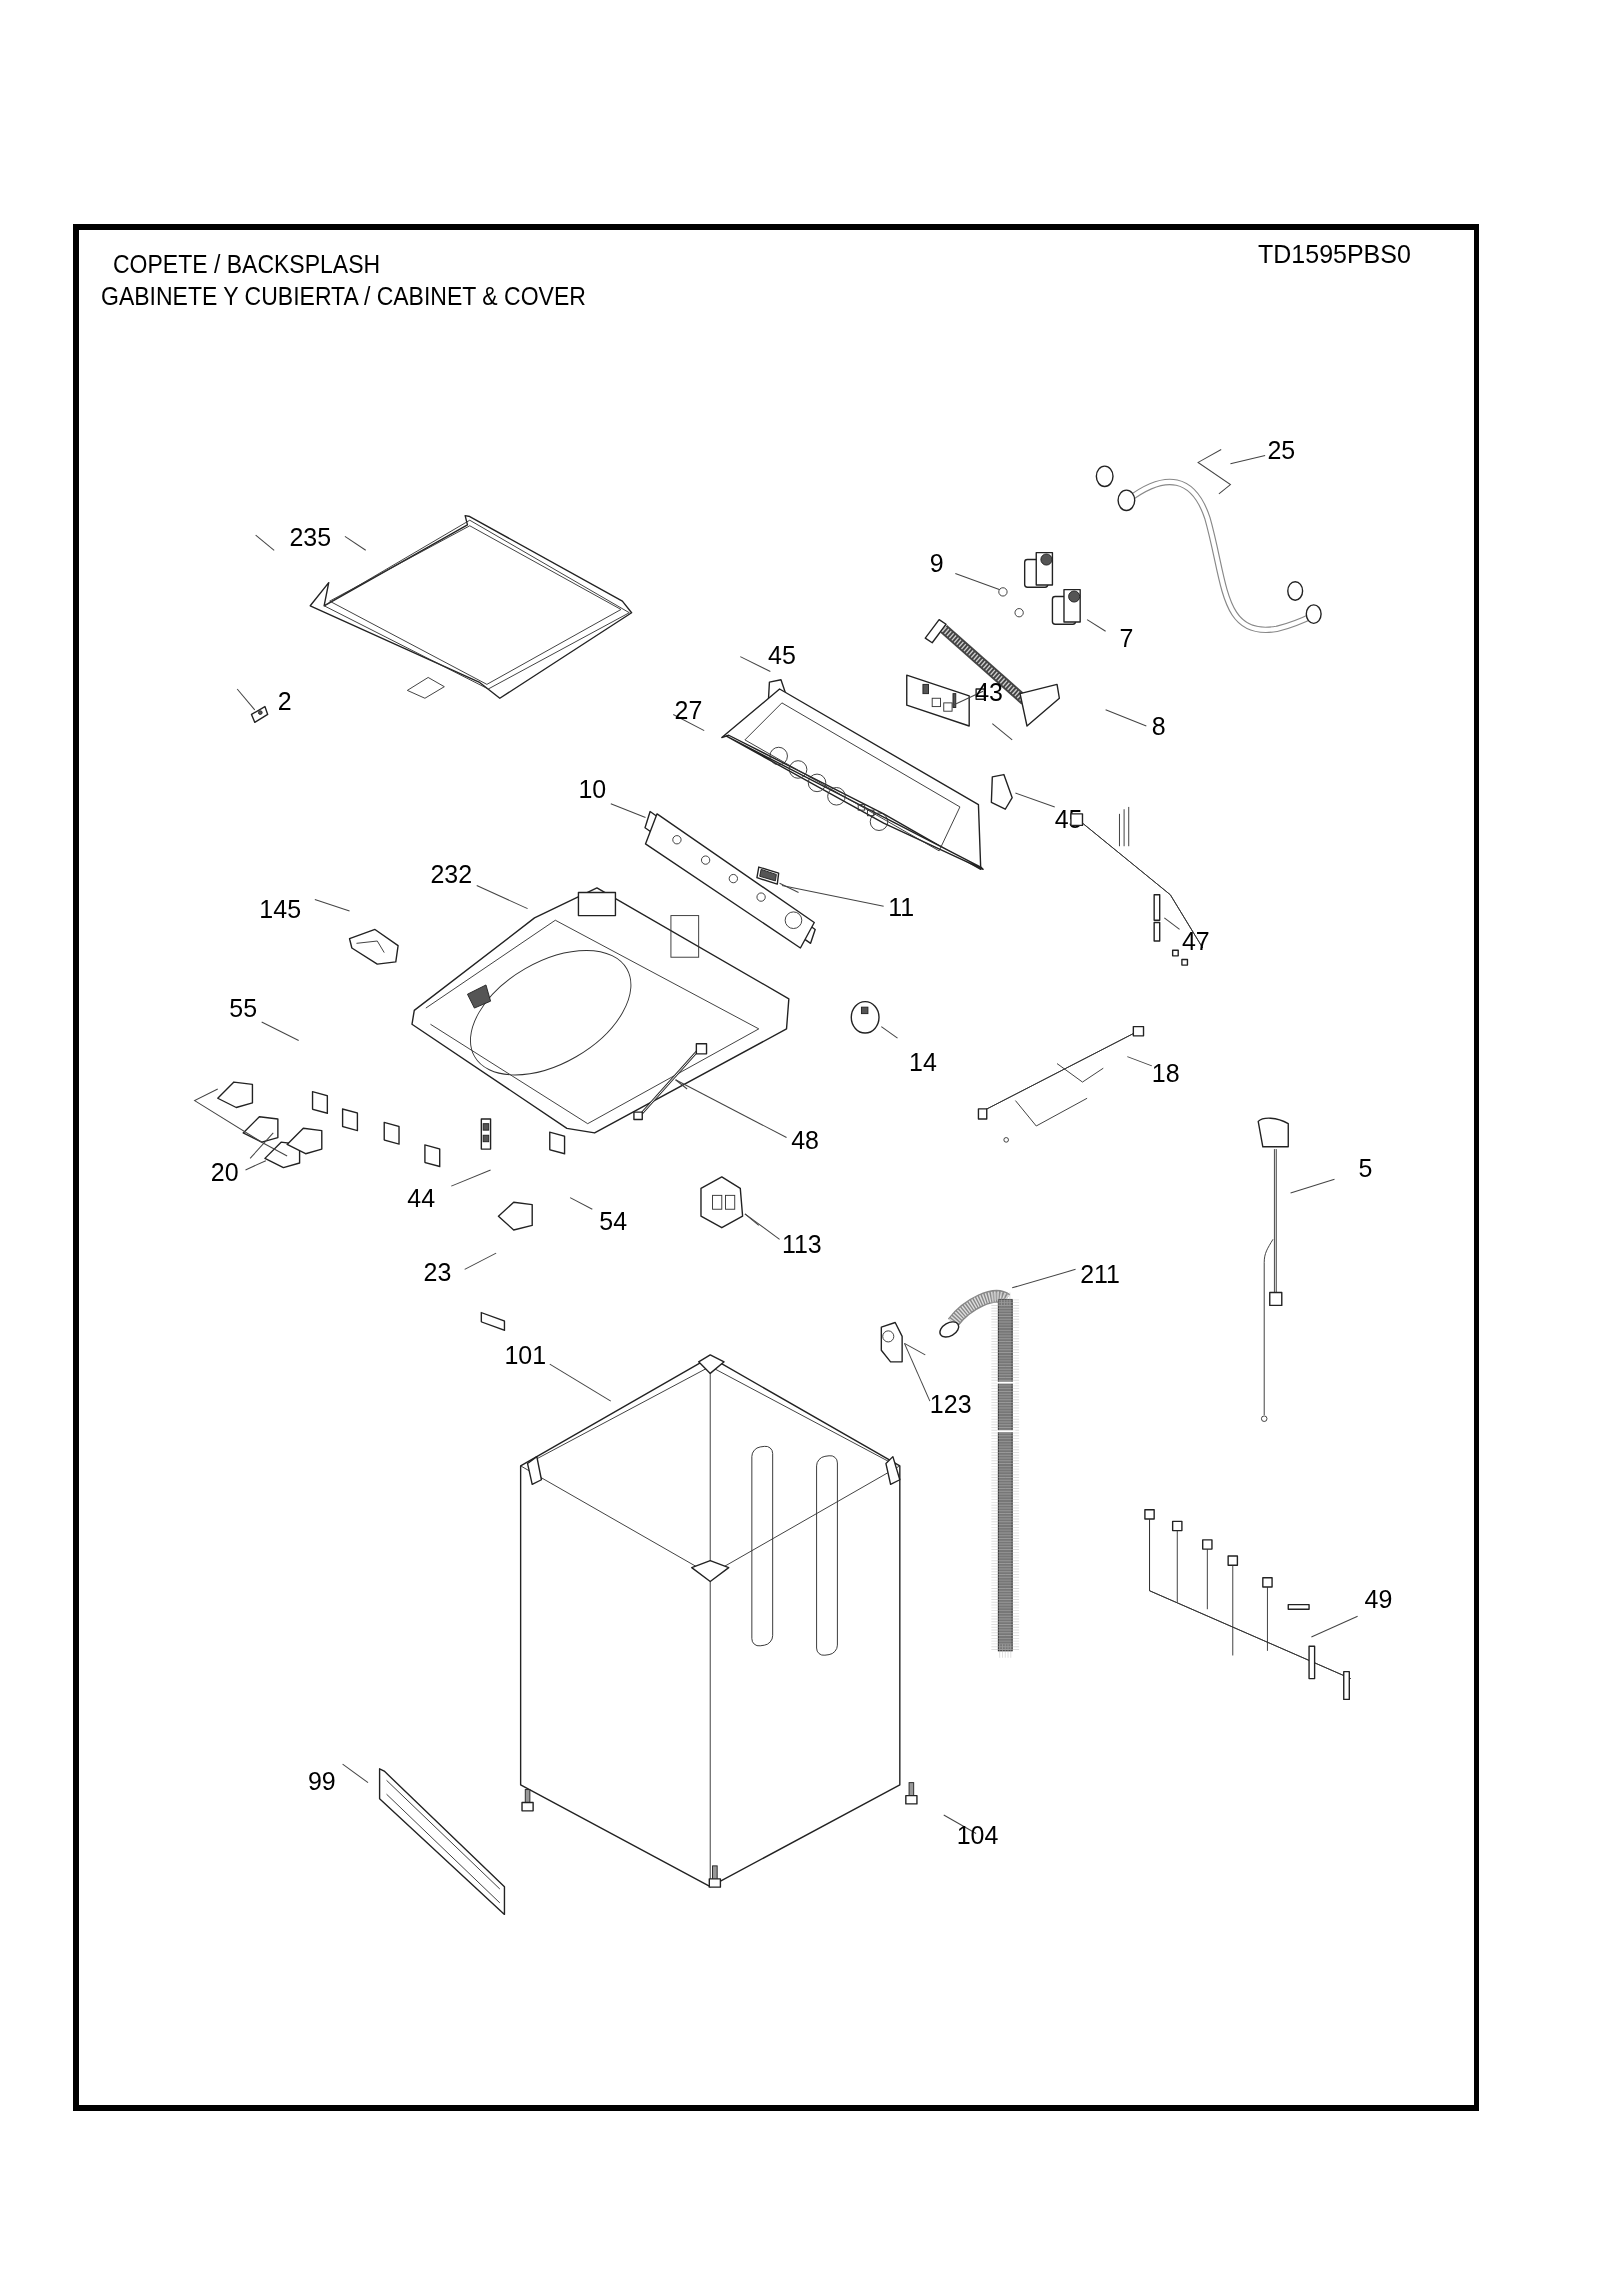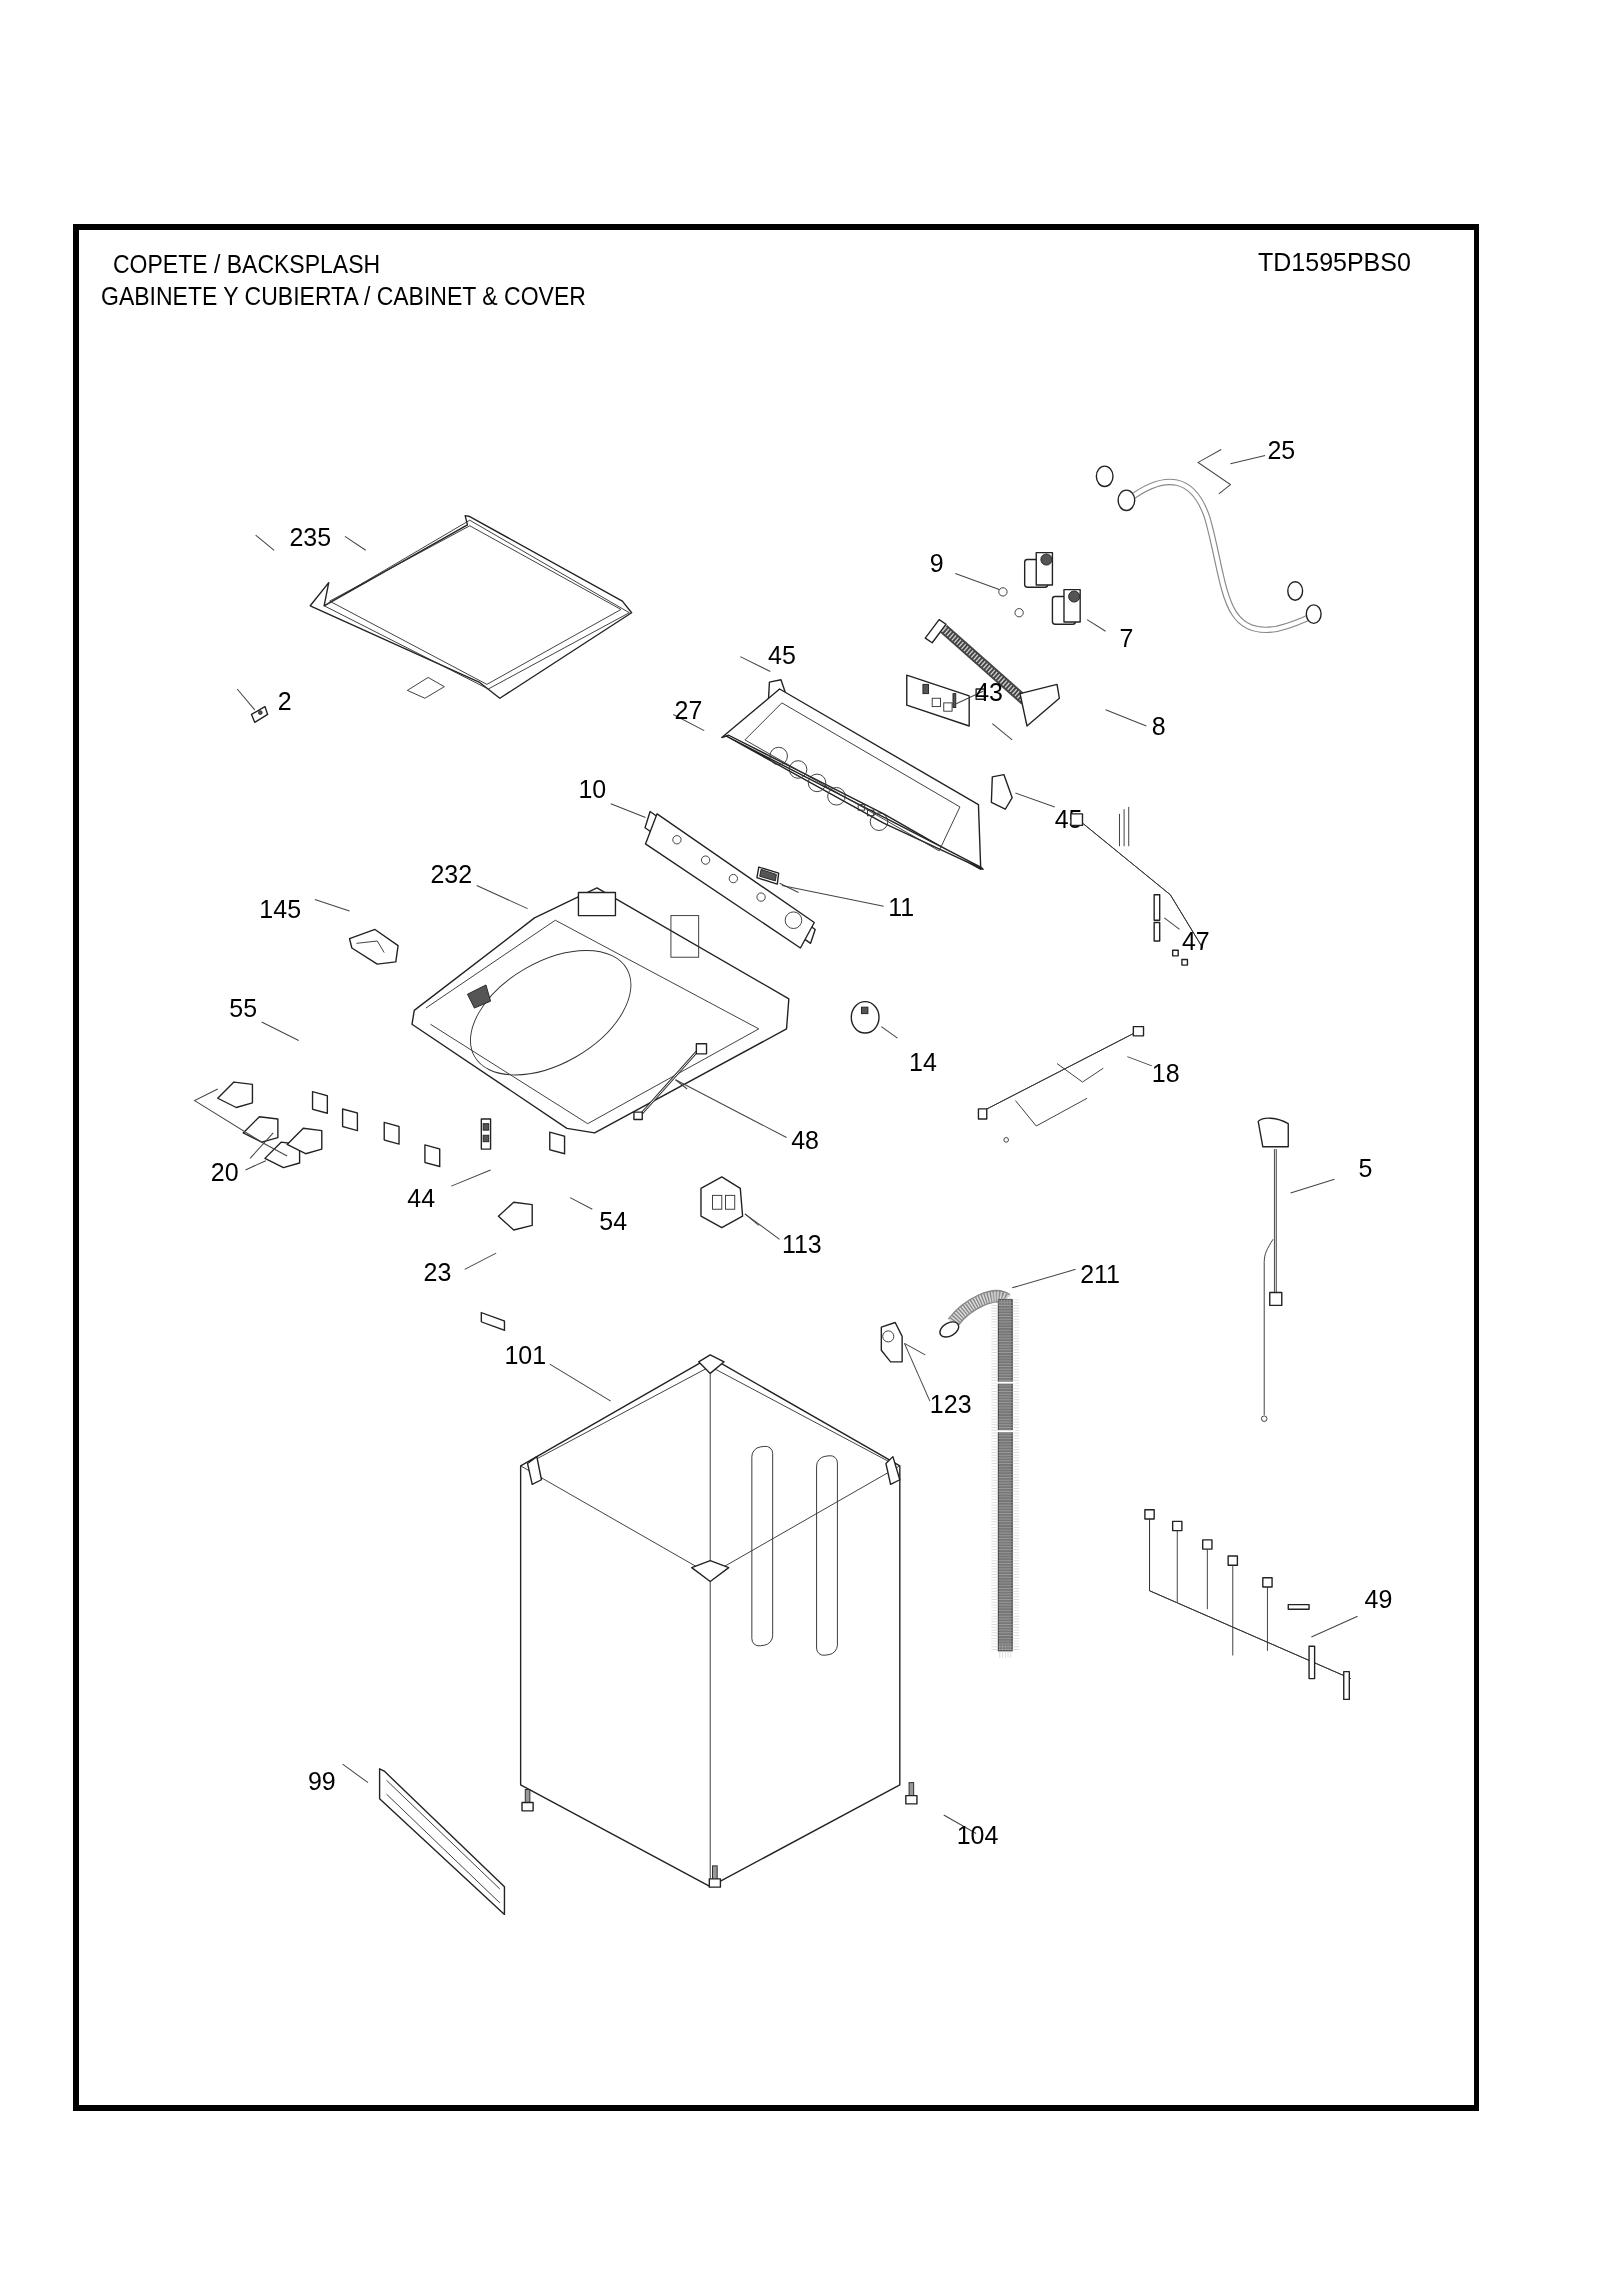--- a/index.html
+++ b/index.html
@@ -14,21 +14,21 @@
   .leader { stroke:#444; stroke-width:2.2; fill:none; }
   .dark { fill:#555; stroke:#222; stroke-width:2; }
 </style>
 </head>
 <body>
 
 <div class="frame"></div>
 
 <div class="title" style="left:113px; top:252px;">COPETE / BACKSPLASH</div>
 <div class="title" style="left:101px; top:284px;">GABINETE Y CUBIERTA / CABINET &amp; COVER</div>
-<div class="model" style="left:1258px; top:250px;">TD1595PBS0</div>
+<div class="model" style="left:1258px; top:242px;">TD1595PBS0</div>
 
 <svg class="art" viewBox="0 0 3508 4963">
 
   <g>
     <path class="thin" d="M2395 1025 C2470 960, 2560 960, 2590 1050 C2620 1200, 2610 1300, 2700 1310 C2760 1300, 2780 1290, 2800 1280" stroke-width="14" stroke="#888"></path>
     <path d="M2395 1025 C2470 960, 2560 960, 2590 1050 C2620 1200, 2610 1300, 2700 1310 C2760 1300, 2780 1290, 2800 1280" fill="none" stroke="#fff" stroke-width="9"></path>
     <path d="M2440 1080 C2520 1020, 2580 1030, 2610 1120 C2650 1260, 2640 1380, 2760 1360 C2800 1350, 2820 1340, 2840 1330" fill="none" stroke="#888" stroke-width="14"></path>
     <path d="M2440 1080 C2520 1020, 2580 1030, 2610 1120 C2650 1260, 2640 1380, 2760 1360 C2800 1350, 2820 1340, 2840 1330" fill="none" stroke="#fff" stroke-width="9"></path>
     <ellipse class="part" cx="2388" cy="1030" rx="18" ry="22"></ellipse>
     <ellipse class="part" cx="2435" cy="1082" rx="18" ry="22"></ellipse>

